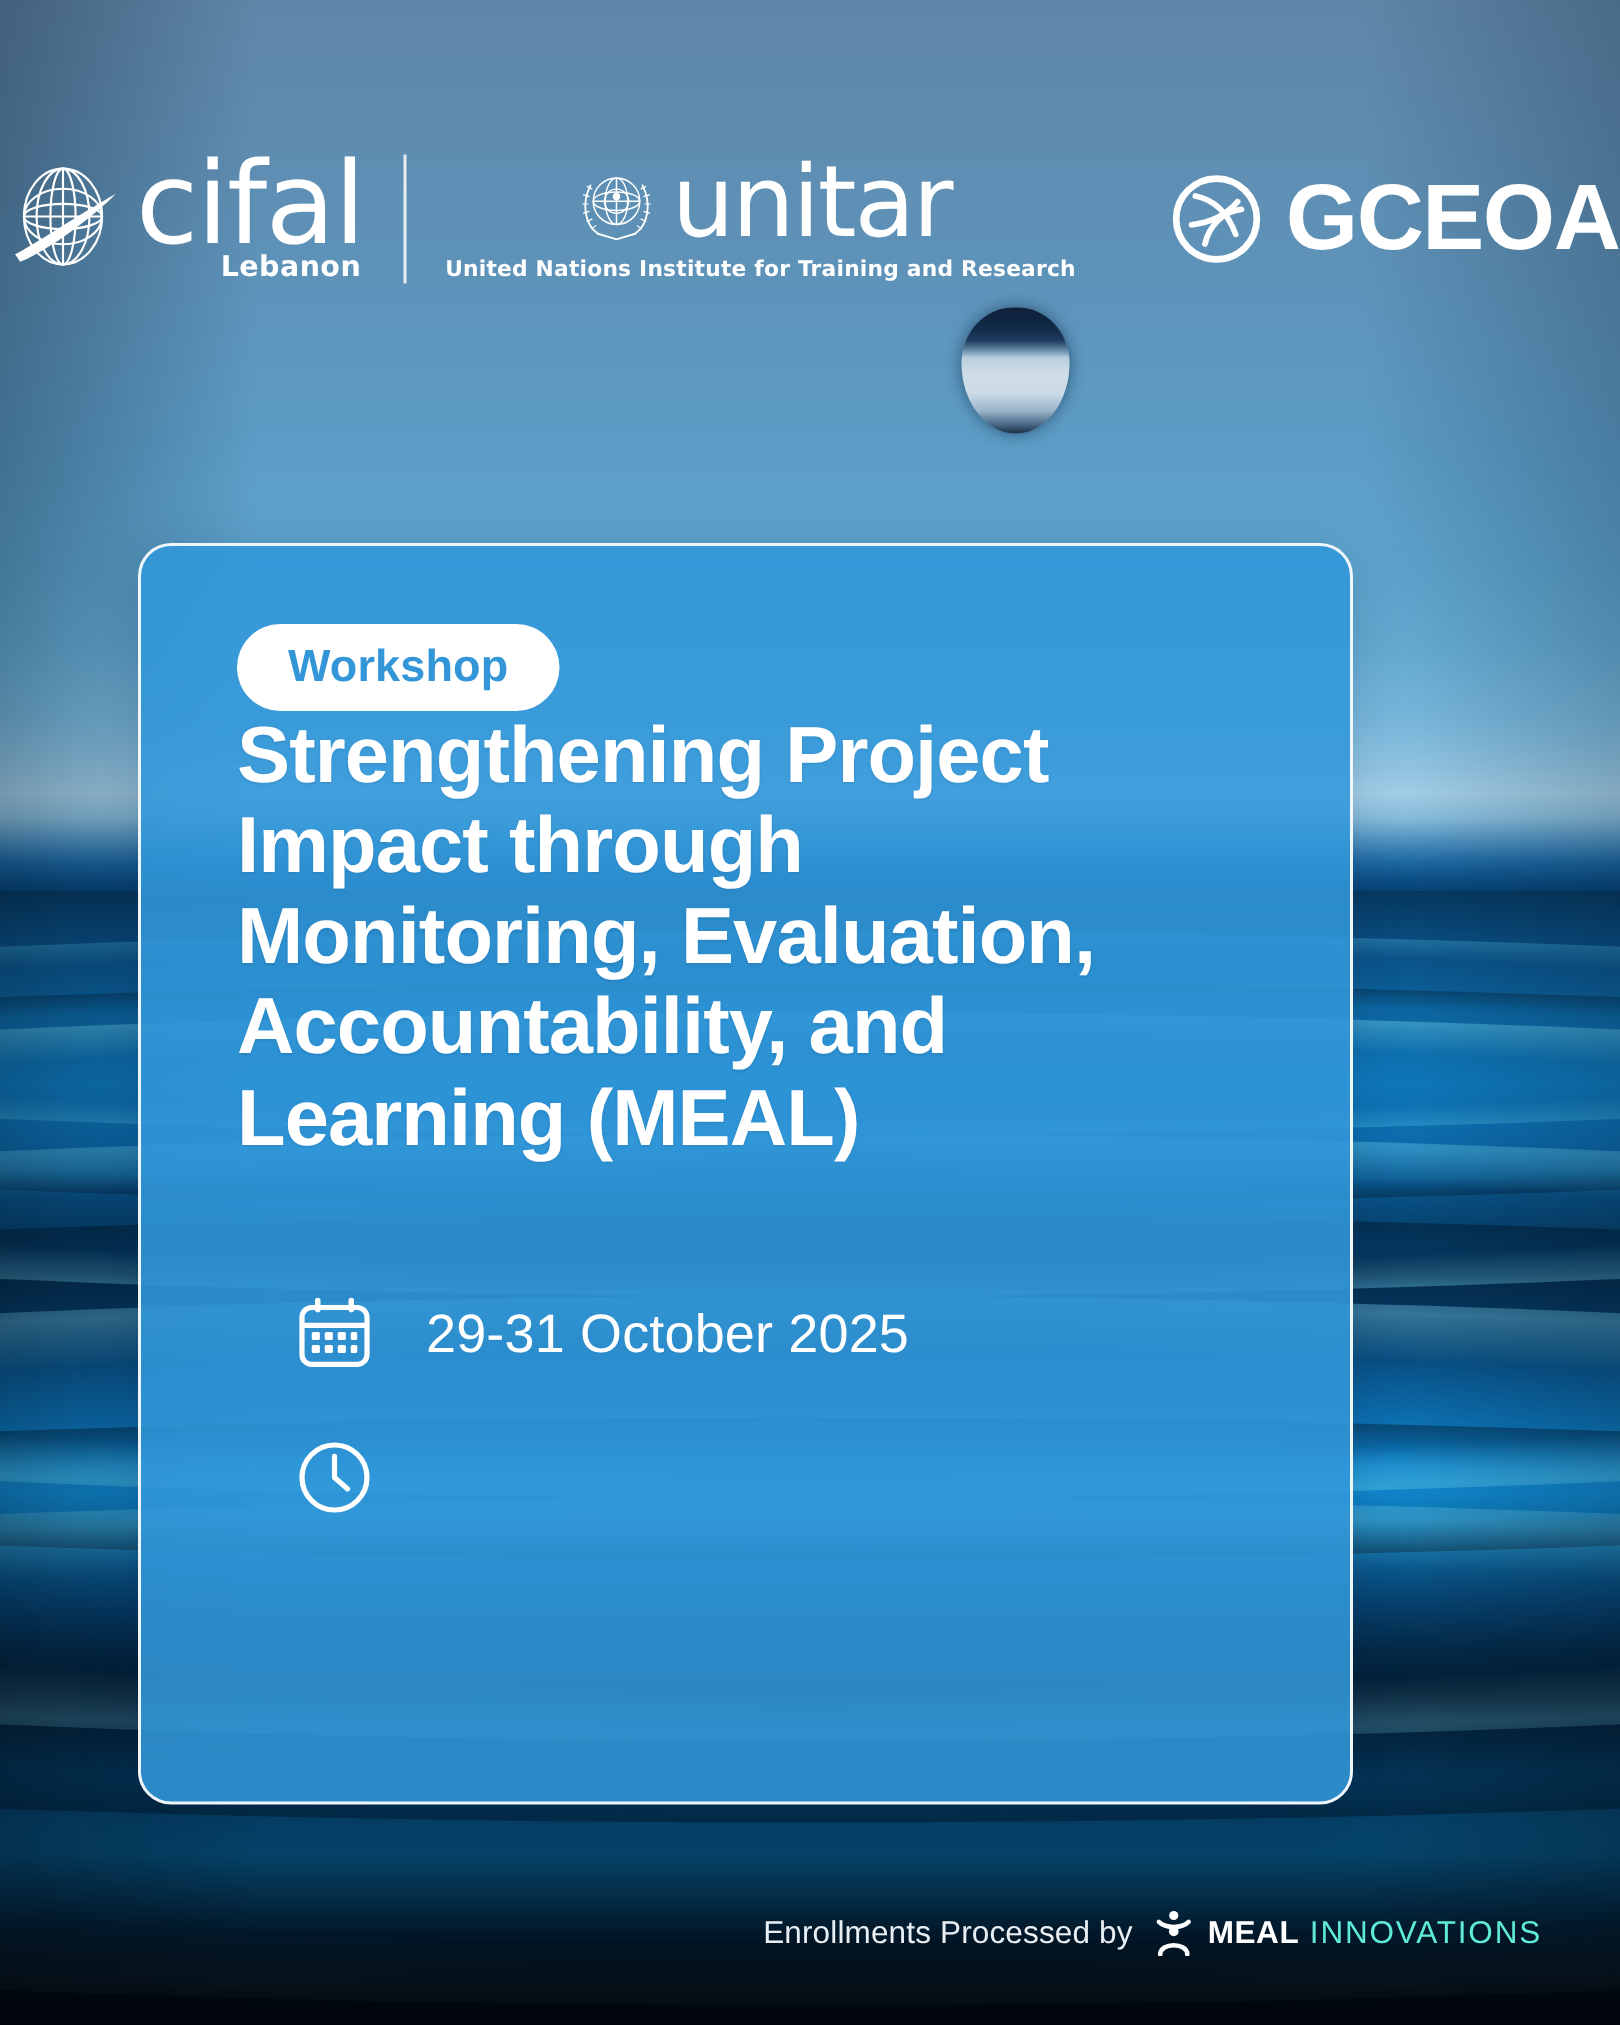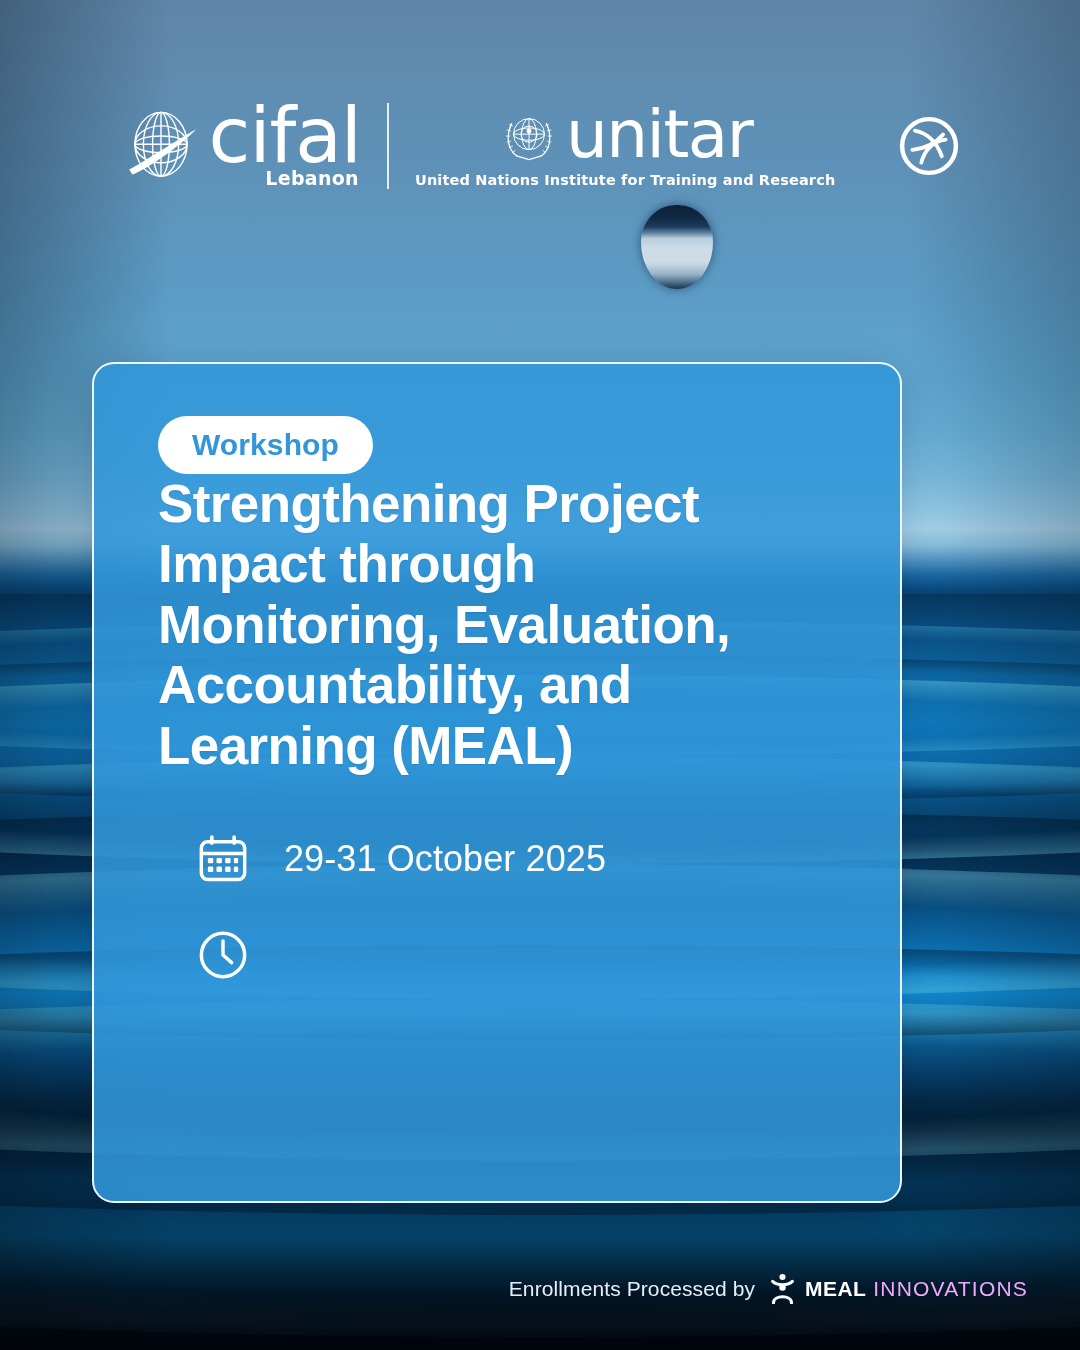--- a/index.html
+++ b/index.html
@@ -234,21 +234,21 @@
     font-size: 53px;
     font-weight: 700;
     color: #ffffff;
     line-height: 1.14;
     letter-spacing: -0.6px;
     max-width: 640px;
     text-shadow: 0 1px 2px rgba(0,40,75,.12);
   }
 
   .details {
-    margin-top: 54px;
+    margin-top: 84px;
     margin-left: 40px;
     display: flex;
     flex-direction: column;
     gap: 38px;
     justify-content: center;
   }
   .detail-row { display: flex; align-items: center; gap: 32px; }
   .detail-icon {
     width: 58px; height: 58px;
     flex: 0 0 58px;
@@ -280,21 +280,21 @@
   }
   .adec-lockup { display: flex; align-items: center; gap: 9px; }
   .adec-mark { width: 27px; height: 31px; flex: 0 0 auto; }
   .adec-word {
     font-family: "Liberation Sans", sans-serif;
     font-size: 21px;
     color: #ffffff;
     letter-spacing: .4px;
   }
   .adec-word b { font-weight: 700; }
-  .adec-word span { font-weight: 400; color: #f0abfc; letter-spacing: 1.2px; }
+  .adec-word span { font-weight: 400; color: #5eead4; letter-spacing: 1.2px; }
 </style>
 </head>
 <body>
 
 <div class="poster">
 
   <div class="bg-layer bg-sky"></div>
   <div class="bg-layer bg-water"></div>
 
   <div class="bg-layer troughs">
@@ -366,20 +366,21 @@
 
     <div class="logo-gceoa">
       <svg class="gceoa-mark" viewBox="0 0 100 100">
         <circle cx="50" cy="50" r="42" fill="none" stroke="#ffffff" stroke-width="7"></circle>
         <g fill="none" stroke="#ffffff" stroke-width="6" stroke-linecap="round">
           <path d="M28 26 C48 30, 62 44, 70 66"></path>
           <path d="M72 32 C60 46, 44 54, 24 56"></path>
           <path d="M38 76 C42 58, 56 42, 76 40"></path>
         </g>
       </svg>
+      <div class="gceoa-name">GCEOA</div>
     </div>
 
   </div>
 
   <div class="card">
 
     <div class="badge">
       <span class="badge-label">Workshop</span>
     </div>
 

